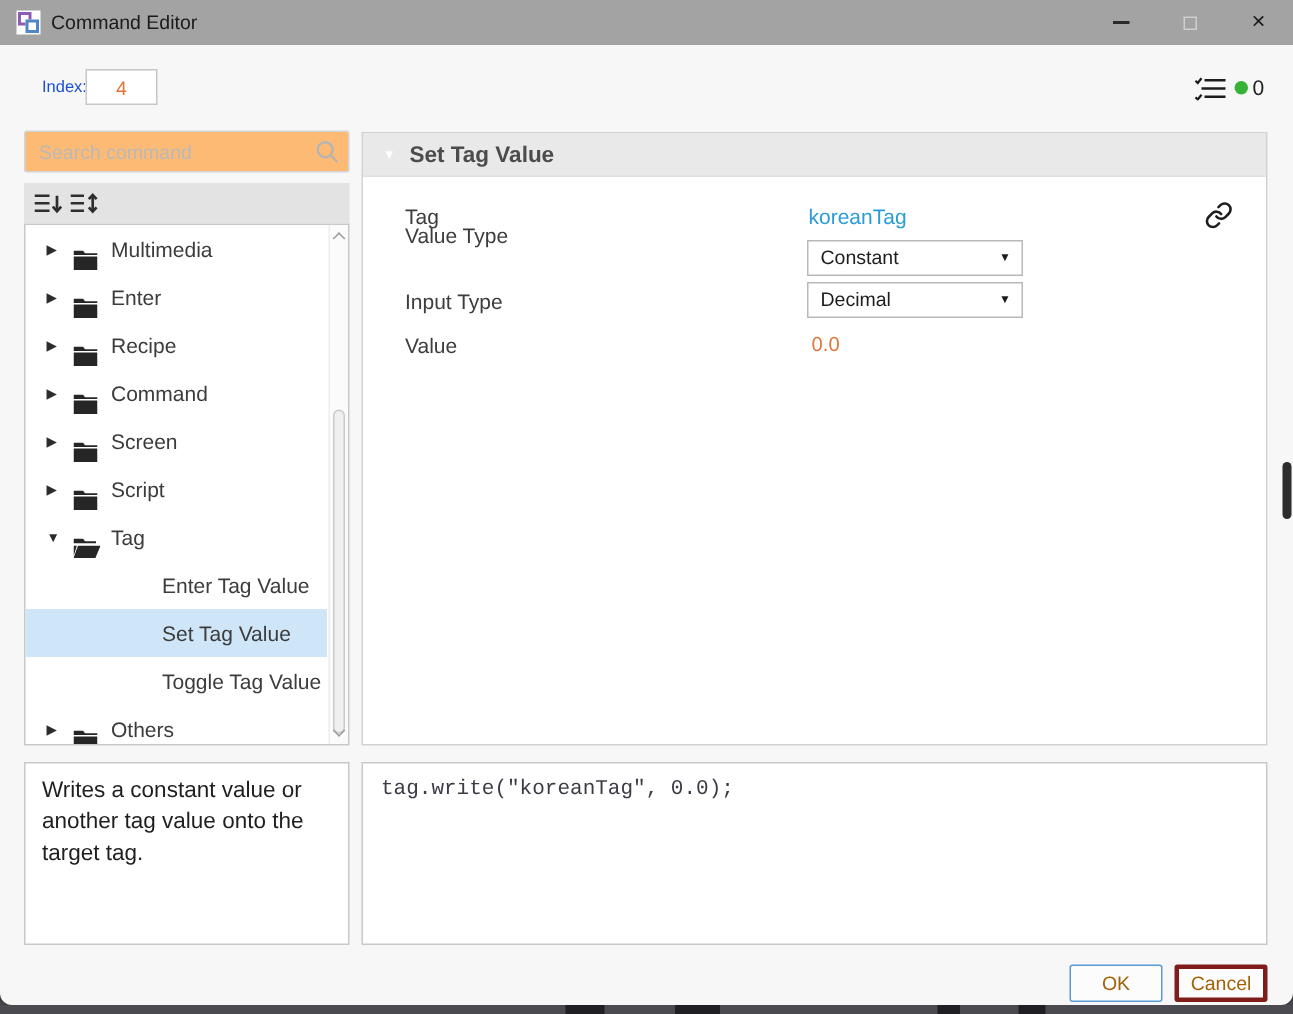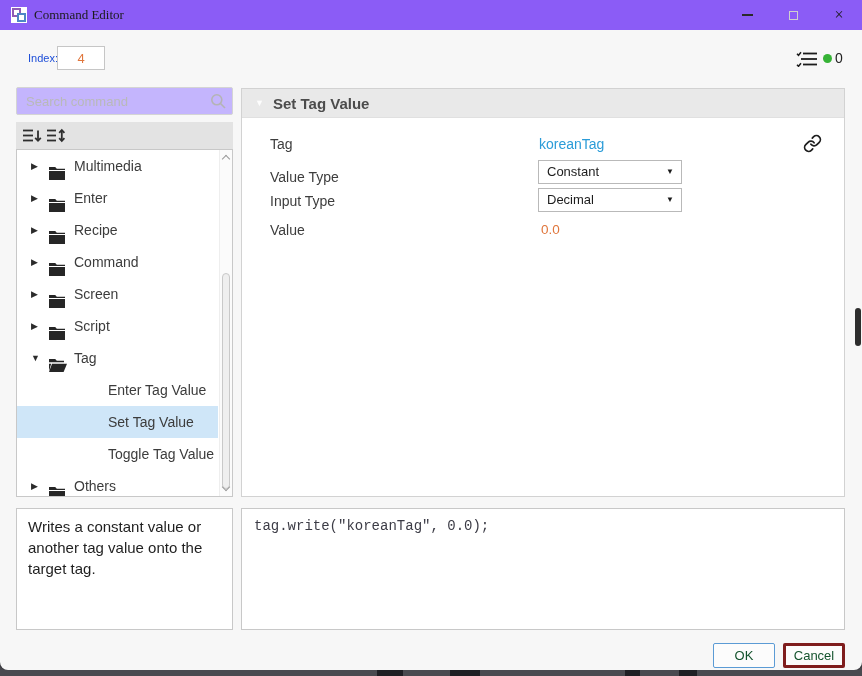--- a/index.html
+++ b/index.html
@@ -11,40 +11,40 @@
     overflow:hidden;
   }
   .window {
     position:absolute; left:0; top:0; width:862px; height:670px;
     background:#f7f7f7;
     border-radius:0 0 8px 8px;
     box-shadow:0 0 0 1px rgba(0,0,0,0.15);
     overflow:hidden;
   }
   
-  .titlebar { position:absolute; left:0; top:0; right:0; height:30px; background:#8b5cf6;font-family:Liberation Serif, serif; }
+  .titlebar { position:absolute; left:0; top:0; right:0; height:30px; background:#a3a3a3; }
   .app-icon { position:absolute; left:11px; top:7px; width:16px; height:16px; background:#fff; }
   .app-icon .sq1 { position:absolute; left:1px; top:1px; width:9px; height:9px; border:2px solid #8f5bb5; }
   .app-icon .sq2 { position:absolute; right:1px; bottom:1px; width:9px; height:9px; border:2px solid #4e86c6; background:#fff; }
   .win-title { position:absolute; left:34px; top:0; line-height:30px; font-size:13px; color:#1b1b1b; }
   .win-controls { position:absolute; right:0; top:0; height:30px; display:flex; }
   .wc { width:46px; height:30px; display:flex; align-items:center; justify-content:center; cursor:default; }
   .min-glyph { width:11px; height:1.5px; background:#2a2a2a; }
   .max-glyph { width:9px; height:9px; border:1px solid #cfcfcf; }
   .close-glyph { font-size:16px; color:#1a1a1a; line-height:1; }
   
   .index-label { position:absolute; left:28px; top:46px; line-height:24px; font-size:11px; color:#1d4ed8; }
   .index-input { position:absolute; left:57px; top:46px; width:48px; height:24px; border:1px solid #c6c6c6; background:#fff; text-align:center; font-size:13px; color:#e0763c; font-family:"Liberation Sans",sans-serif; outline:none; }
   .status-cluster { position:absolute; left:794px; top:45px; width:60px; height:26px; }
   .checklist-icon { position:absolute; left:2px; top:6px; }
   .status-dot { position:absolute; left:29px; top:9px; width:9px; height:9px; border-radius:50%; background:#36b336; }
   .status-count { position:absolute; left:41px; top:0; line-height:26px; font-size:14px; color:#222; }
   
   .search-box { position:absolute; left:16px; top:87px; width:217px; height:28px; }
-  .search-box input { width:100%; height:100%; border:1px solid #d4d4d4; border-radius:2px; background:#c4b5fd; padding:0 28px 0 9px; font-size:13px; color:#555; font-family:"Liberation Sans",sans-serif; outline:none; }
+  .search-box input { width:100%; height:100%; border:1px solid #d4d4d4; border-radius:2px; background:#fdba74; padding:0 28px 0 9px; font-size:13px; color:#555; font-family:"Liberation Sans",sans-serif; outline:none; }
   .search-box input::placeholder { color:#b9b9b9; }
   .search-icon { position:absolute; right:7px; top:6px; }
   .sort-bar { position:absolute; left:16px; top:122px; width:217px; height:27px; background:#e3e3e3; }
   .sort-icon { position:absolute; top:6px; }
   .sort-icon.one { left:7px; }
   .sort-icon.two { left:31px; }
   .tree { position:absolute; left:16px; top:149px; width:217px; height:348px; background:#fff; border:1px solid #c8c8c8; overflow:hidden; }
   .trow { position:relative; height:32px; line-height:32px; width:calc(100% - 14px); font-size:14px; color:#3c3c3c; cursor:default; }
   .trow.selected { background:#cfe6f8; }
   .caret { position:absolute; left:14px; top:0; font-size:9px; color:#2b2b2b; }
@@ -65,21 +65,21 @@
   .panel-title { position:absolute; left:31px; top:0; line-height:29px; font-size:15px; font-weight:600; color:#4c4c4c; }
   .f-label { position:absolute; left:28px; font-size:14px; color:#3d3d3d; }
   .tag-link { position:absolute; left:297px; top:47px; font-size:14px; color:#2b9cd8; cursor:pointer; }
   .dropdown { position:absolute; left:296px; width:144px; height:24px; background:#fff; border:1px solid #b9b9b9; font-size:13px; color:#1d1d1d; line-height:22px; padding-left:8px; cursor:default; }
   .dd-caret { position:absolute; right:7px; top:0; font-size:8px; line-height:22px; color:#1a1a1a; }
   .value-text { position:absolute; left:299px; top:133px; font-size:13.5px; color:#e0763c; }
   .chain-icon { position:absolute; left:561px; top:45px; }
   .code-panel { position:absolute; left:241px; top:508px; width:604px; height:122px; background:#fff; border:1px solid #c8c8c8; }
   .code-panel code { position:absolute; left:12px; top:9px; font-family:"Liberation Mono", monospace; font-size:14px; color:#3c3c46; white-space:pre; }
   
-  .btn { position:absolute; top:643px; width:62px; height:25px; background:#fcfcfc; font-size:13px; color:#14532d; font-family:"Liberation Sans",sans-serif; border-radius:2px; cursor:default; }
+  .btn { position:absolute; top:643px; width:62px; height:25px; background:#fcfcfc; font-size:13px; color:#a16207; font-family:"Liberation Sans",sans-serif; border-radius:2px; cursor:default; }
   .btn.ok { left:713px; border:1px solid #5b9bd5; }
   .btn.cancel { left:783px; border:3px solid #7f1d1d; }
   
   .win-thumb { position:absolute; right:1px; top:308px; width:6px; height:38px; background:#2d2d2d; border-radius:3px; }
   .taskbar { position:absolute; left:0; top:670px; width:862px; height:6px; background:#4a4a50; }
   .tseg { position:absolute; top:0; height:6px; background:#1f1f24; }
   .tseg.s1 { left:377px; width:26px; }
   .tseg.s2 { left:450px; width:30px; }
   .tseg.s3 { left:625px; width:15px; }
   .tseg.s4 { left:679px; width:18px; }
@@ -250,21 +250,21 @@
 
     <span class="f-label" style="top:47px">Tag</span>
     <span class="tag-link">koreanTag</span>
     <span class="chain-icon">
       <svg width="19" height="19" viewBox="0 0 24 24" fill="none" stroke="#1e1e1e" stroke-width="2.2" stroke-linecap="round" stroke-linejoin="round">
         <path d="M10 13a5 5 0 0 0 7.54.54l3-3a5 5 0 0 0-7.07-7.07l-1.72 1.71"></path>
         <path d="M14 11a5 5 0 0 0-7.54-.54l-3 3a5 5 0 0 0 7.07 7.07l1.71-1.71"></path>
       </svg>
     </span>
 
-    <span class="f-label" style="top:80px">Value Type</span>
+    <span class="f-label" style="top:60px">Value Type</span>
     <div class="dropdown" style="top:71px">
       <span>Constant</span>
       <span class="dd-caret">▼</span>
     </div>
 
     <span class="f-label" style="top:104px">Input Type</span>
     <div class="dropdown" style="top:99px">
       <span>Decimal</span>
       <span class="dd-caret">▼</span>
     </div>

